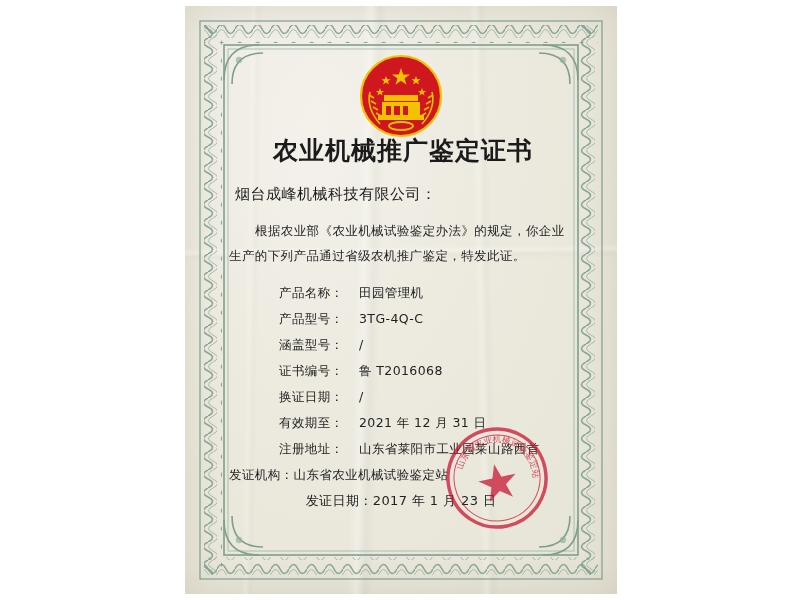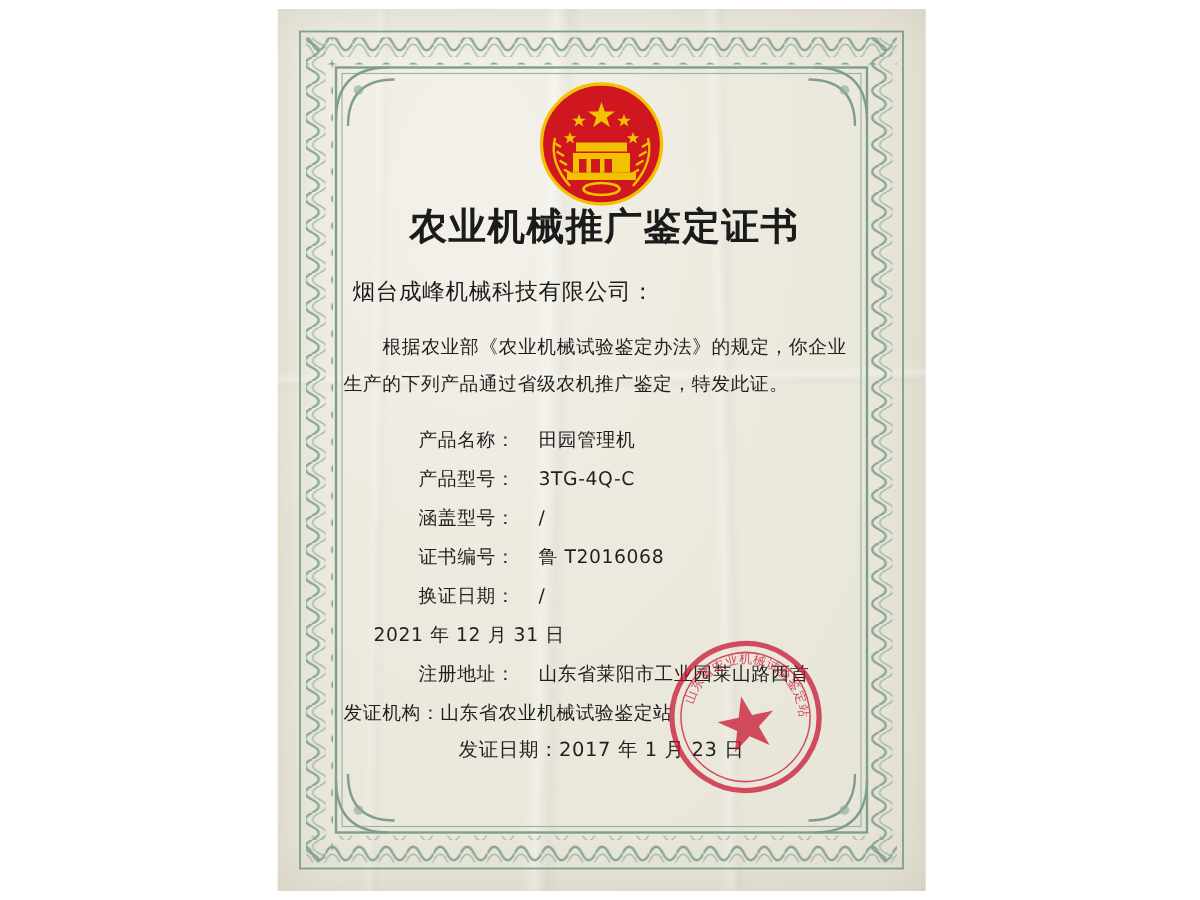--- a/index.html
+++ b/index.html
@@ -257,20 +257,21 @@
         </div>
         <div class="field-row">
           <span class="field-label">证书编号：</span>
           <span class="field-value">鲁 T2016068</span>
         </div>
         <div class="field-row">
           <span class="field-label">换证日期：</span>
           <span class="field-value">/</span>
         </div>
         <div class="field-row">
+          <span class="field-label">有效期至：</span>
           <span class="field-value">2021 年 12 月 31 日</span>
         </div>
         <div class="field-row wide">
           <span class="field-label">注册地址：</span>
           <span class="field-value">山东省莱阳市工业园莱山路西首</span>
         </div>
       </div>
 
       <div class="issuer-row">发证机构：山东省农业机械试验鉴定站</div>
       <div class="issue-date-row">发证日期：2017 年 1 月 23 日</div>

